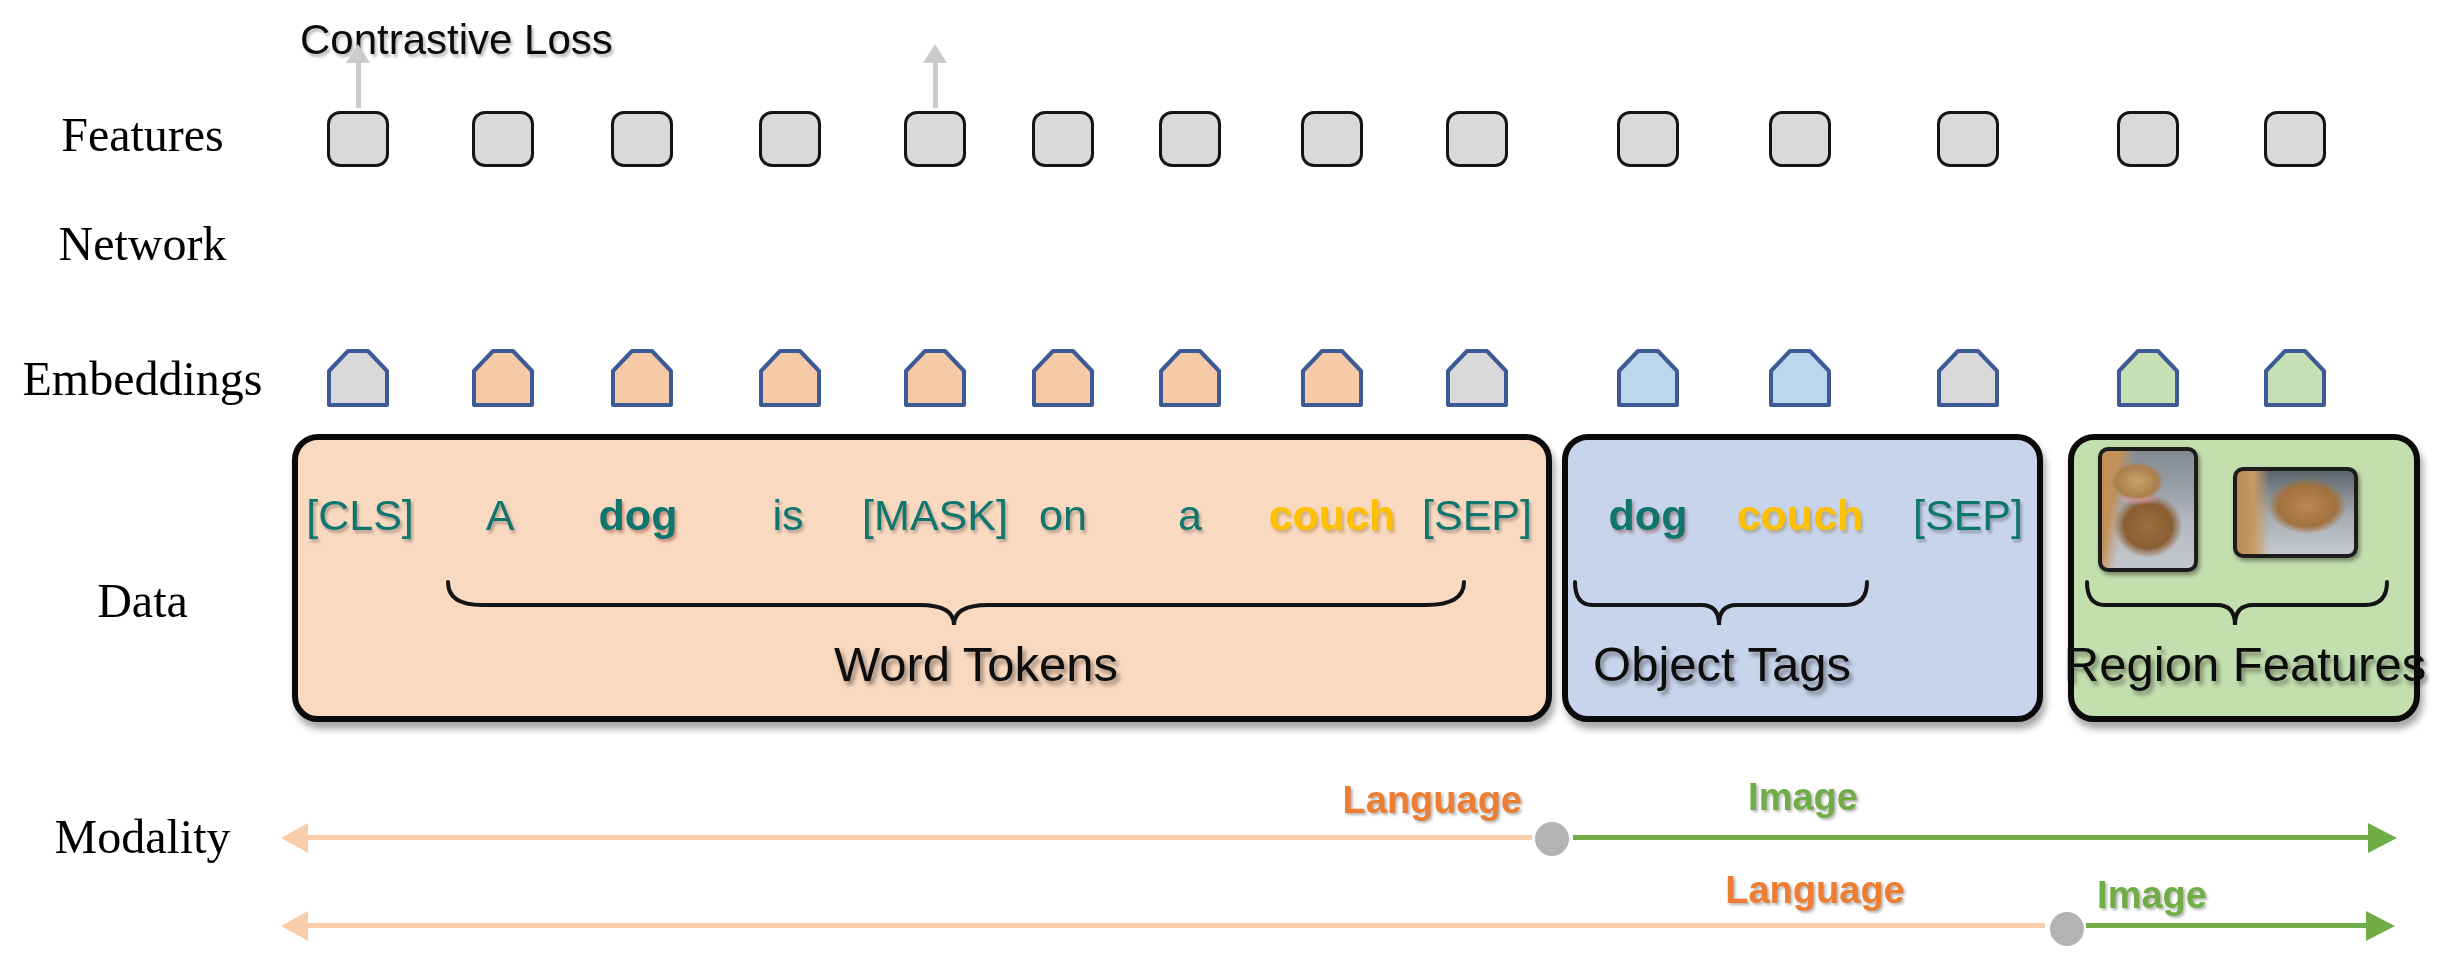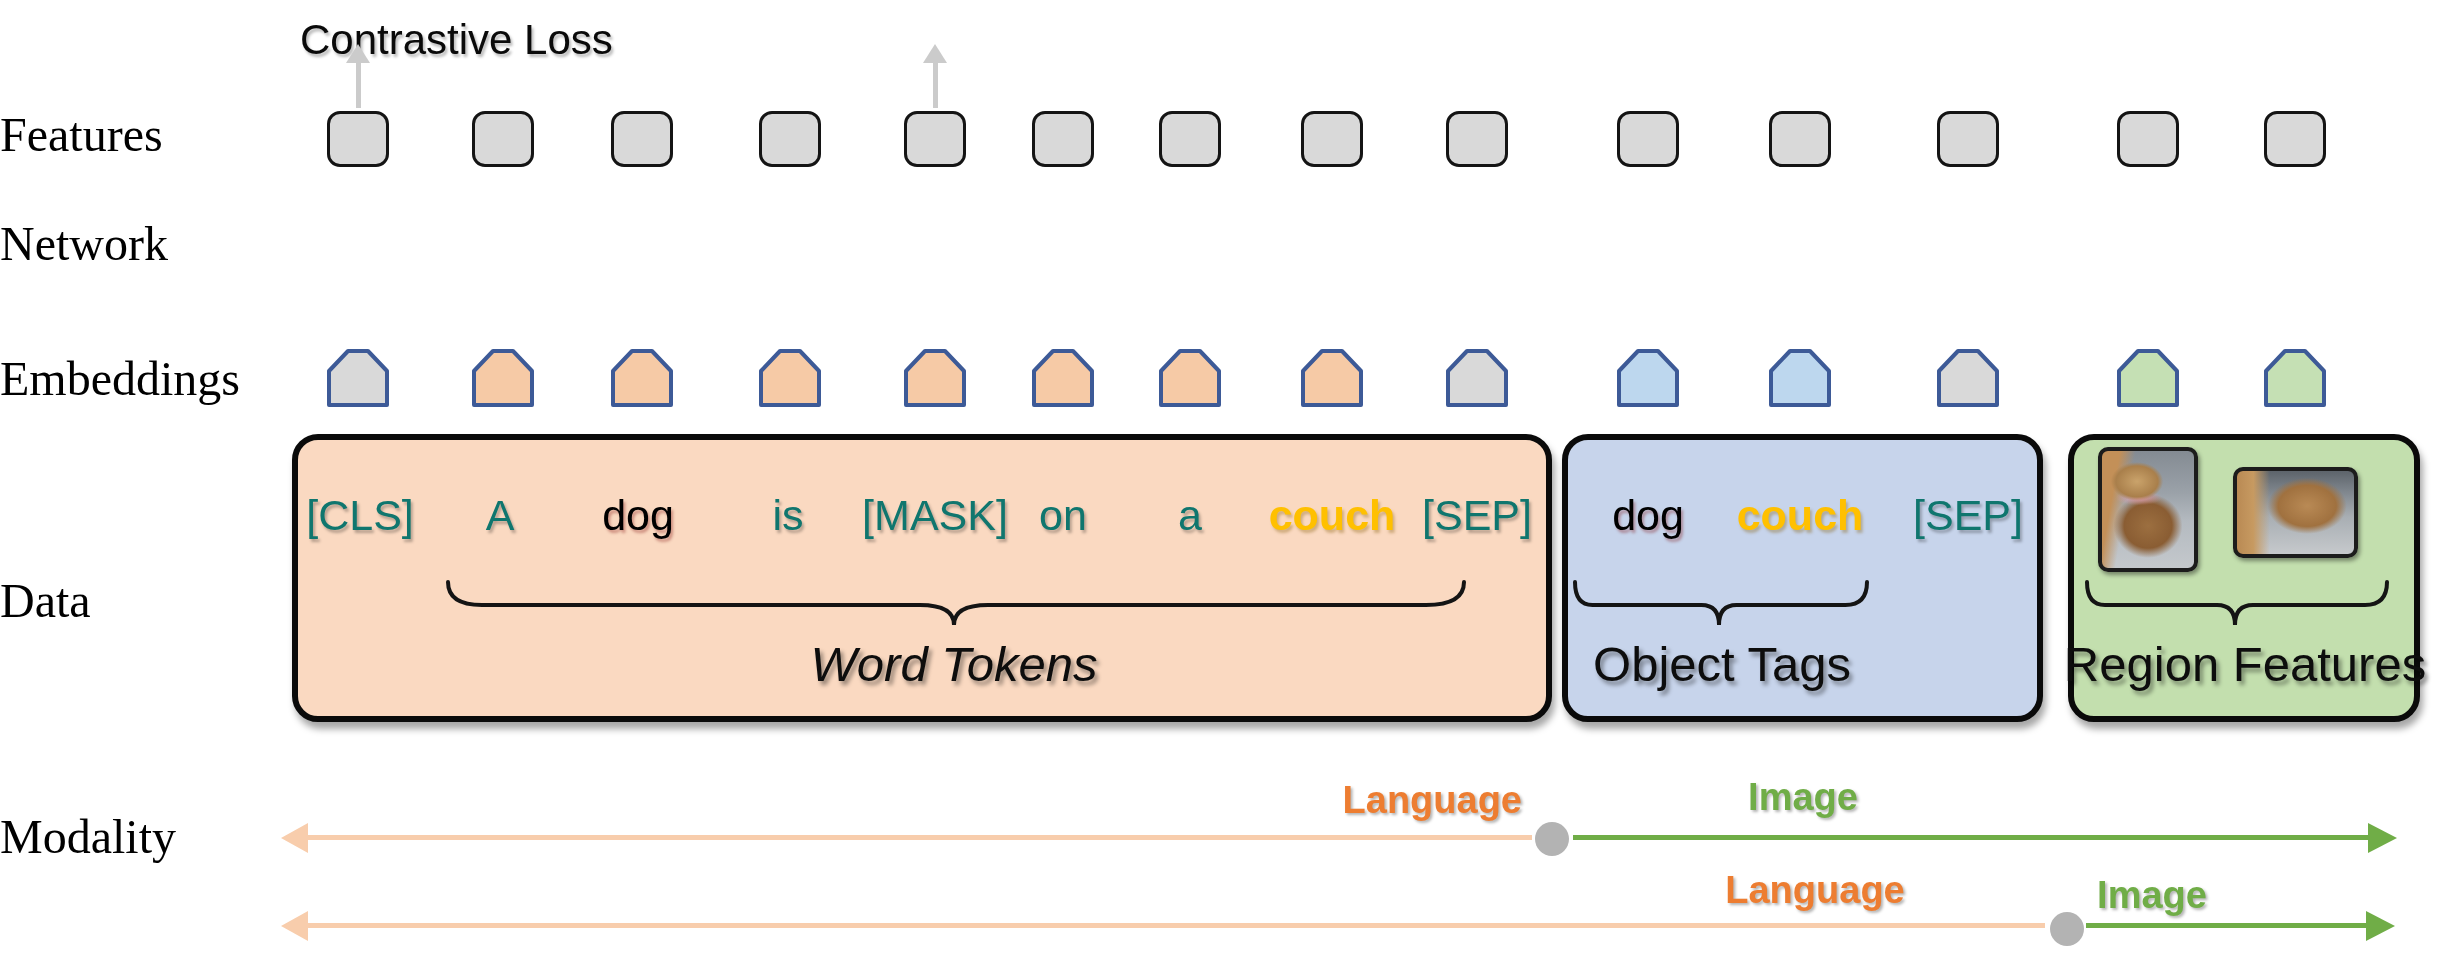--- a/index.html
+++ b/index.html
@@ -1,20 +1,20 @@
 <!DOCTYPE html>
 <html><head>
 <meta charset="utf-8">
 <style>
   html,body{margin:0;padding:0;background:#fff;}
   .canvas{position:relative;width:2450px;height:971px;background:#ffffff;
           font-family:"Liberation Sans", sans-serif;overflow:hidden;}
 
   
-  .rowlabel{position:absolute;left:0;width:285px;text-align:left;
+  .rowlabel{position:absolute;left:0;width:285px;text-align:center;
             font-family:"Liberation Serif", serif;font-size:48px;color:#000;
             transform:translateY(-50%);white-space:nowrap;}
 
   
   .loss{position:absolute;top:16px;font-size:42px;color:#0a0a0a;
         text-shadow:2px 3px 3px rgba(0,0,0,0.28);white-space:nowrap;}
 
   
   .uparrow-stem{position:absolute;width:5px;height:46px;top:62px;background:#cbcbcb;}
   .uparrow-head{position:absolute;width:0;height:0;top:44px;
@@ -38,21 +38,21 @@
 
   
   .databox{position:absolute;top:434px;height:288px;box-sizing:border-box;
            border:6px solid #0a0a0a;border-radius:26px;
            box-shadow:3px 7px 7px rgba(0,0,0,0.35);}
 
   
   .token{position:absolute;top:515px;transform:translate(-50%,-50%);
          font-size:43px;color:#0f766e;white-space:nowrap;
          text-shadow:2px 3px 3px rgba(0,0,0,0.28);}
-  .token.red{color:#000000;font-weight:normal;text-shadow:2px 3px 3px rgba(120,0,0,0.35);}
+  .token.red{color:#0f766e;font-weight:bold;text-shadow:2px 3px 3px rgba(120,0,0,0.35);}
   .token.gold{color:#FFC000;font-weight:bold;text-shadow:2px 3px 3px rgba(130,90,0,0.35);}
 
   
   .brace{position:absolute;top:578px;line-height:0;}
 
   
   .grouplabel{position:absolute;top:664px;transform:translate(-50%,-50%);
               font-size:49px;color:#0d0d0d;white-space:nowrap;
               text-shadow:3px 4px 4px rgba(0,0,0,0.40);}
 
@@ -163,21 +163,21 @@
       <div class="emb" style="left: 2295px;"><svg width="64" height="60" viewBox="0 0 64 60">
           <path d="M3 57 L3 23 L22 3 L42 3 L61 23 L61 57 Z" fill="#C5E0B4" stroke="#3D5A97" stroke-width="4" stroke-linejoin="round"></path>
         </svg></div>
     </div>
 
   <div id="groups-layer">
       <div class="databox" style="left: 292px; width: 1260px; background: rgb(250, 217, 193);"></div>
       <div class="brace" style="left: 446px;"><svg width="1020" height="52" viewBox="0 0 1020 52">
           <path d="M2 4 Q2 27, 36 27 L474 27 Q508 27, 508 47 Q508 27, 542 27 L980 27 Q1018 27, 1018 4" fill="none" stroke="#141414" stroke-width="4" stroke-linecap="round"></path>
         </svg></div>
-      <div class="grouplabel" style="left: 954px; font-style: italic;">Word Tokens</div>
+      <div class="grouplabel" style="left: 976px;">Word Tokens</div>
       <div class="databox" style="left: 1562px; width: 481px; background: rgb(199, 212, 235);"></div>
       <div class="brace" style="left: 1573px;"><svg width="296" height="52" viewBox="0 0 296 52">
           <path d="M2 4 Q2 27, 19.52 27 L128.48 27 Q146 27, 146 47 Q146 27, 163.52 27 L272.48 27 Q294 27, 294 4" fill="none" stroke="#141414" stroke-width="4" stroke-linecap="round"></path>
         </svg></div>
       <div class="grouplabel" style="left: 1722px;">Object Tags</div>
       <div class="databox" style="left: 2068px; width: 352px; background: rgb(195, 223, 174);"></div>
       <div class="brace" style="left: 2085px;"><svg width="304" height="52" viewBox="0 0 304 52">
           <path d="M2 4 Q2 27, 20 27 L132 27 Q150 27, 150 47 Q150 27, 168 27 L280 27 Q302 27, 302 4" fill="none" stroke="#141414" stroke-width="4" stroke-linecap="round"></path>
         </svg></div>
       <div class="grouplabel" style="left: 2245px;">Region Features</div>

